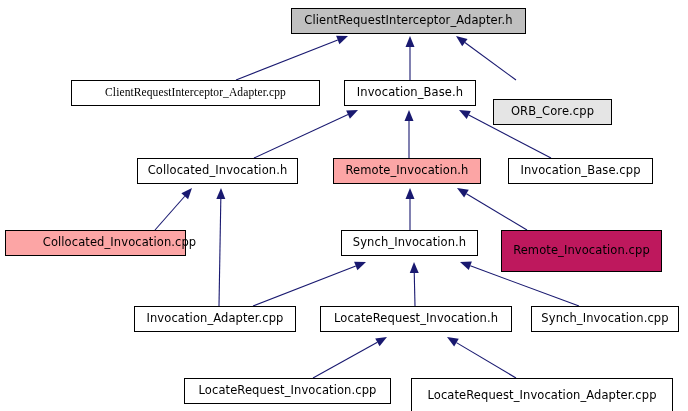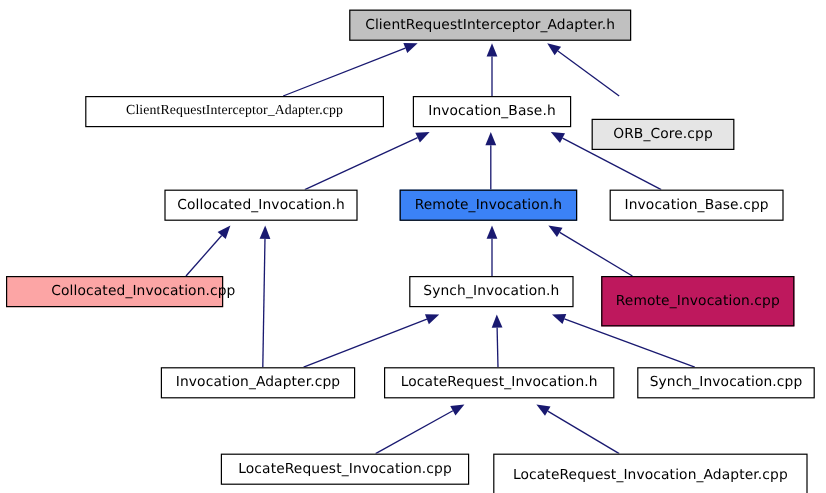--- a/index.html
+++ b/index.html
@@ -121,21 +121,21 @@
       </div>
       <div class="node" style="left: 344px; top: 80px; width: 132px; height: 26px; background: rgb(255, 255, 255); border-color: rgb(0, 0, 0); color: rgb(0, 0, 0);">
         <span class="node-label">Invocation_Base.h</span>
       </div>
       <div class="node" style="left: 493px; top: 80px; width: 119px; height: 26px; background: #e5e5e5; border-color: rgb(0, 0, 0); color: rgb(0, 0, 0); margin-top: 19px;">
         <span class="node-label">ORB_Core.cpp</span>
       </div>
       <div class="node" style="left: 137px; top: 158px; width: 161px; height: 26px; background: rgb(255, 255, 255); border-color: rgb(0, 0, 0); color: rgb(0, 0, 0);">
         <span class="node-label">Collocated_Invocation.h</span>
       </div>
-      <div class="node" style="left: 333px; top: 158px; width: 148px; height: 26px; background: #3b82f6; border-color: rgb(0, 0, 0); color: rgb(0, 0, 0);">
+      <div class="node" style="left: 333px; top: 158px; width: 148px; height: 26px; background: #fca5a5; border-color: rgb(0, 0, 0); color: rgb(0, 0, 0);">
         <span class="node-label">Remote_Invocation.h</span>
       </div>
       <div class="node" style="left: 508px; top: 158px; width: 145px; height: 26px; background: rgb(255, 255, 255); border-color: rgb(0, 0, 0); color: rgb(0, 0, 0);">
         <span class="node-label">Invocation_Base.cpp</span>
       </div>
       <div class="node" style="left: 5px; top: 230px; width: 181px; height: 26px; background: #fca5a5; border-color: rgb(0, 0, 0); color: rgb(0, 0, 0); padding-left: 48px;">
         <span class="node-label">Collocated_Invocation.cpp</span>
       </div>
       <div class="node" style="left: 341px; top: 230px; width: 137px; height: 26px; background: rgb(255, 255, 255); border-color: rgb(0, 0, 0); color: rgb(0, 0, 0);">
         <span class="node-label">Synch_Invocation.h</span>

